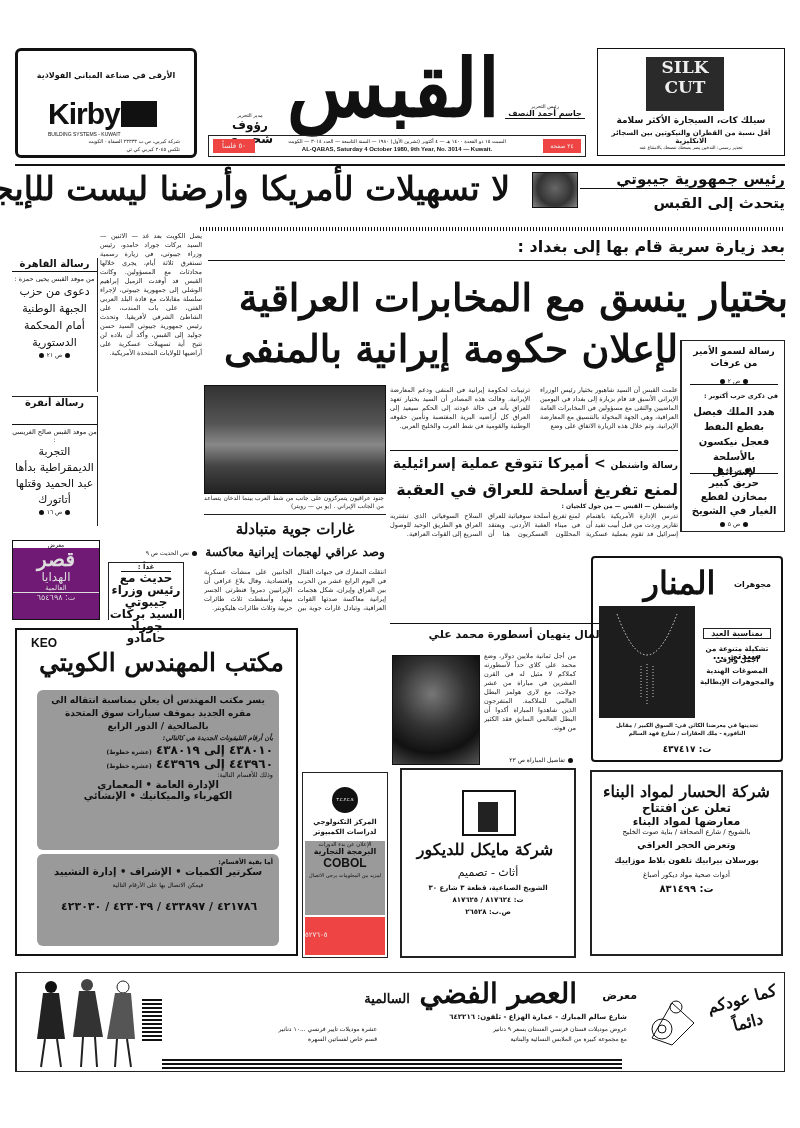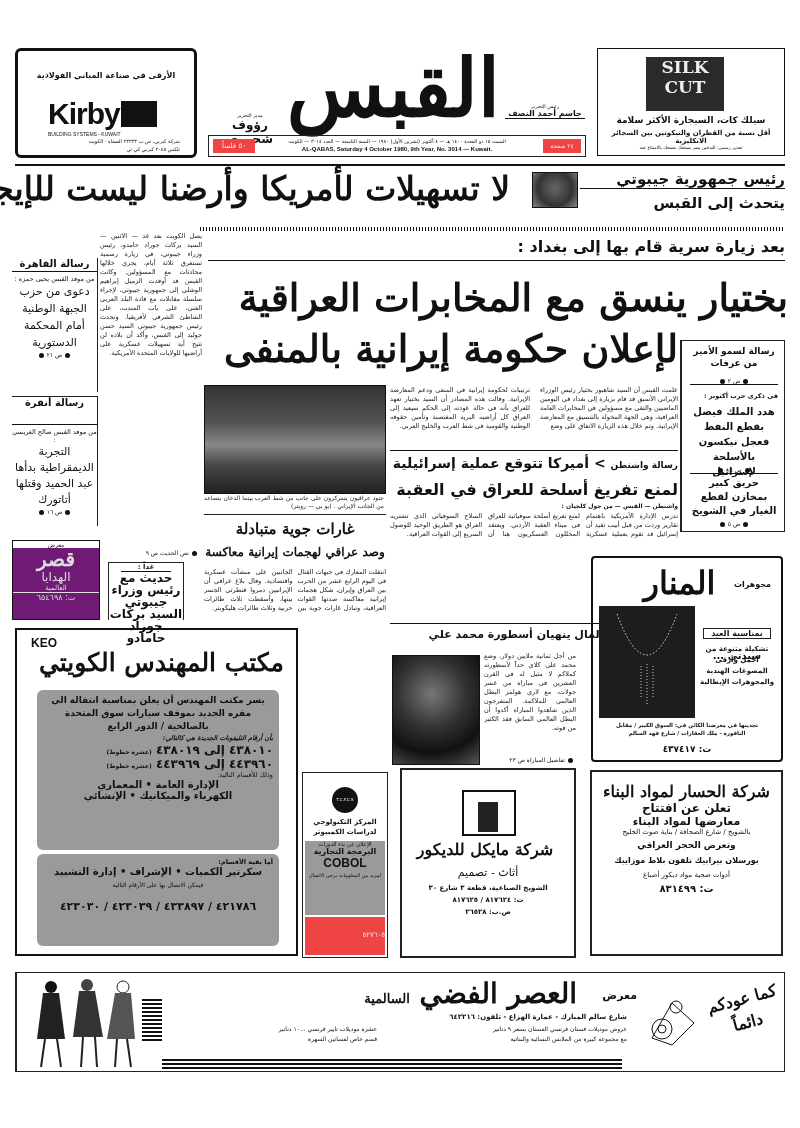--- a/index.html
+++ b/index.html
@@ -168,35 +168,35 @@
     <div class="rtl bold" style="font-size:12px;padding:0 6px;"><span>٤٣٨٠١٠ إلى ٤٣٨٠١٩</span> <span style="font-size:6px;">(عشرة خطوط)</span></div>
     <div class="rtl bold" style="font-size:12px;padding:0 6px;"><span>٤٤٣٩٦٠ إلى ٤٤٣٩٦٩</span> <span style="font-size:6px;">(عشرة خطوط)</span></div>
     <div class="rtl" style="font-size:6.5px;padding:0 6px;">وذلك للأقسام التالية:</div>
     <div class="rtl bold ctr" style="font-size:10px;text-align:center;">الإدارة العامة • المعماري</div>
     <div class="rtl bold ctr" style="font-size:10px;text-align:center;">الكهرباء والميكانيك • الإنشائي</div>
   </div>
   <div class="abs grayfill" style="left:20px;top:224px;width:242px;height:92px;border-radius:6px;">
     <div class="rtl bold" style="font-size:6.5px;padding:4px 6px 0 6px;">أما بقية الأقسام:</div>
     <div class="rtl bold ctr" style="font-size:10px;text-align:center;">سكرتير الكميات • الإشراف • إدارة التشييد</div>
     <div class="rtl" style="font-size:6px;padding:4px 6px;text-align:center;">فيمكن الاتصال بها على الأرقام التالية</div>
-    <div class="rtl bold ctr" style="font-size:11px;text-align:center;margin-top:8px;">٤٢١٧٨٦ / ٤٣٣٨٩٧ / ٤٢٣٠٣٩ / ٤٢٣٠٣٠</div>
+    <div class="rtl bold ctr" style="font-size:11px;text-align:left;margin-top:8px;padding-left:24px;">٤٢١٧٨٦ / ٤٣٣٨٩٧ / ٤٢٣٠٣٩ / ٤٢٣٠٣٠</div>
   </div>
 </div>
 
 <div class="abs thin" style="left:302px;top:772px;width:86px;height:186px;">
   <div class="abs" style="left:29px;top:14px;width:26px;height:26px;border-radius:50%;background:#111;color:#fff;font-size:4px;text-align:center;line-height:26px;"><span>T.C.F.C.S</span></div>
   <div class="abs rtl bold ctr" style="left:3px;right:3px;top:44px;font-size:7px;line-height:10px;text-align:center;">المركز التكنولوجي لدراسات الكمبيوتر</div>
   <div class="abs grayfill" style="left:2px;right:2px;top:68px;height:74px;">
     <div class="rtl ctr" style="font-size:5.5px;text-align:center;">الإعلان عن بدء الدورات</div>
     <div class="rtl bold ctr" style="font-size:8px;text-align:center;">البرمجة التجارية</div>
     <div class="bold ctr" style="font-size:12px;text-align:center;font-family:'Liberation Sans',sans-serif;">COBOL</div>
     <div class="rtl ctr" style="font-size:5px;text-align:center;padding:2px;">لمزيد من المعلومات يرجى الاتصال</div>
   </div>
   <div class="abs dark" style="left:2px;right:2px;top:144px;bottom:2px;">
-    <div class="ctr" style="font-size:7px;text-align:right;margin-top:14px;">٥٢٧٦٠٥</div>
+    <div class="ctr" style="font-size:7px;text-align:left;margin-top:14px;">٥٢٧٦٠٥</div>
   </div>
 </div>
 
 <div class="abs thin" style="left:400px;top:768px;width:176px;height:190px;border-width:2px;">
   <div class="abs" style="left:60px;top:20px;width:50px;height:42px;border:2px solid #111;">
     <div style="position:absolute;left:14px;top:10px;width:20px;height:30px;background:#222;"></div>
   </div>
   <div class="abs rtl serif ctr" style="left:6px;right:12px;top:70px;font-size:16px;font-weight:900;text-align:center;">شركة مايكل للديكور</div>
   <div class="abs rtl ctr" style="left:6px;right:6px;top:96px;font-size:11px;text-align:center;">أثاث - تصميم</div>
   <div class="abs rtl ctr bold" style="left:6px;right:6px;top:114px;font-size:7px;text-align:center;">الشويخ الصناعية، قطعة ٣ شارع ٣٠</div>

